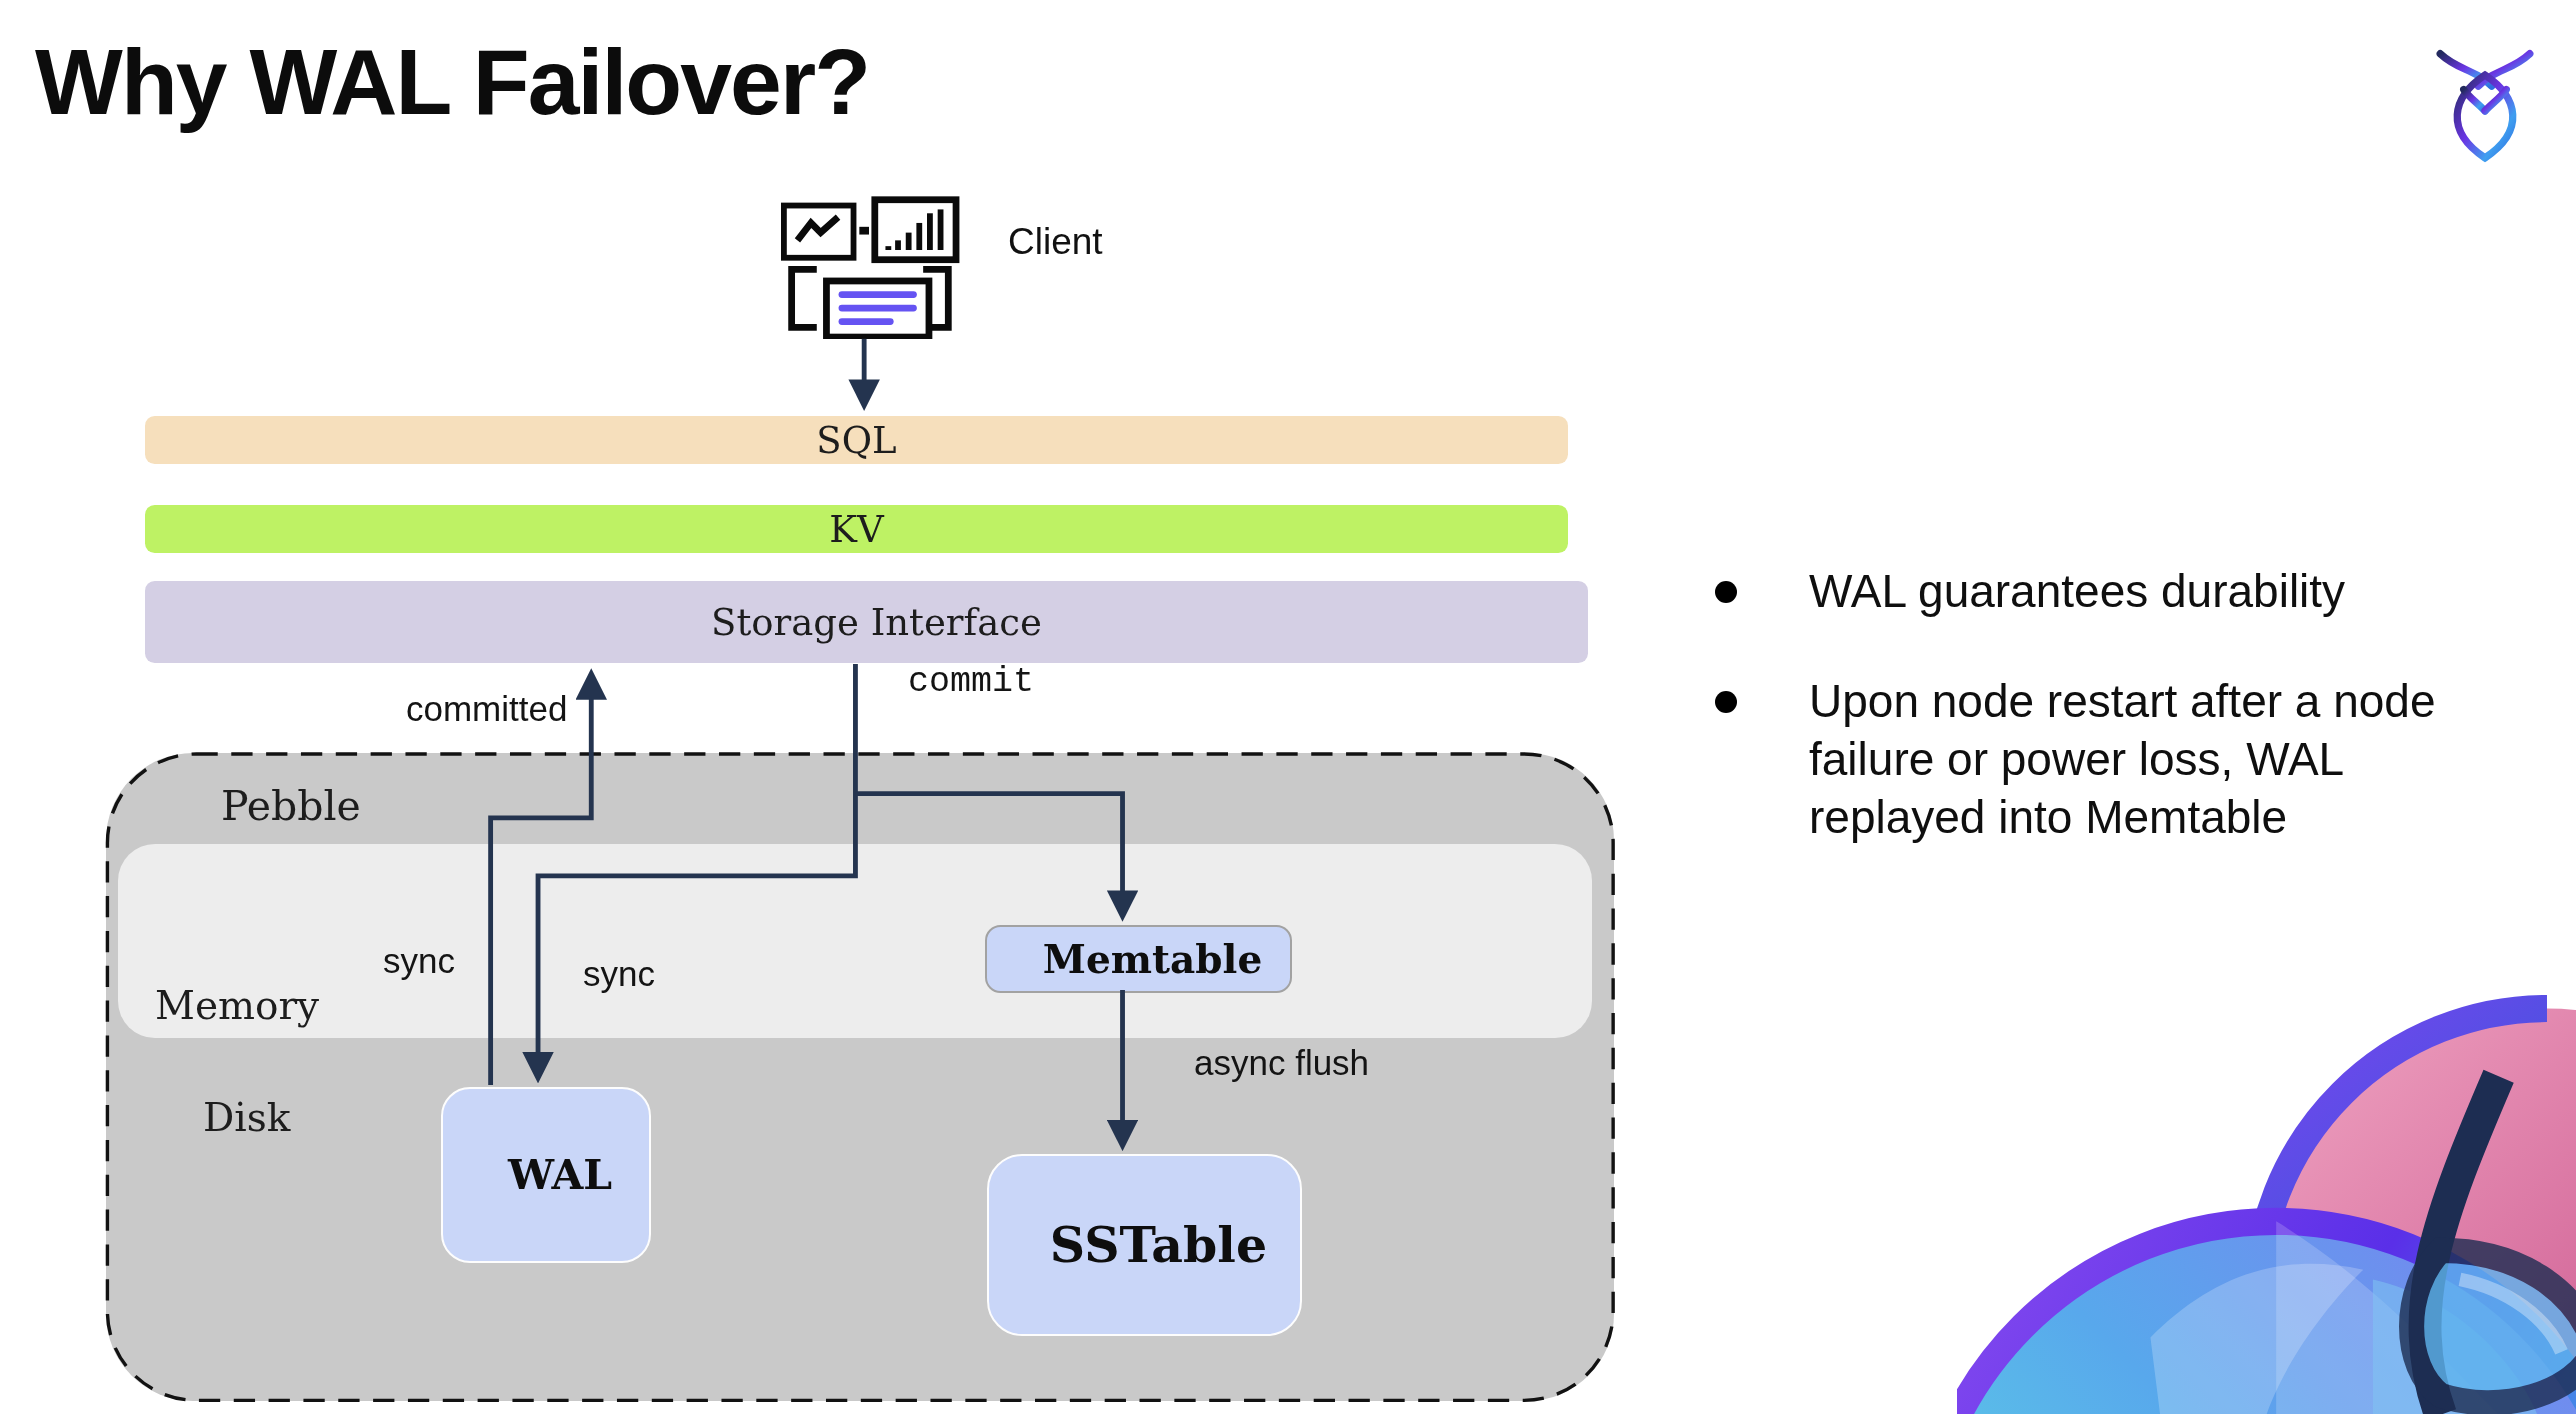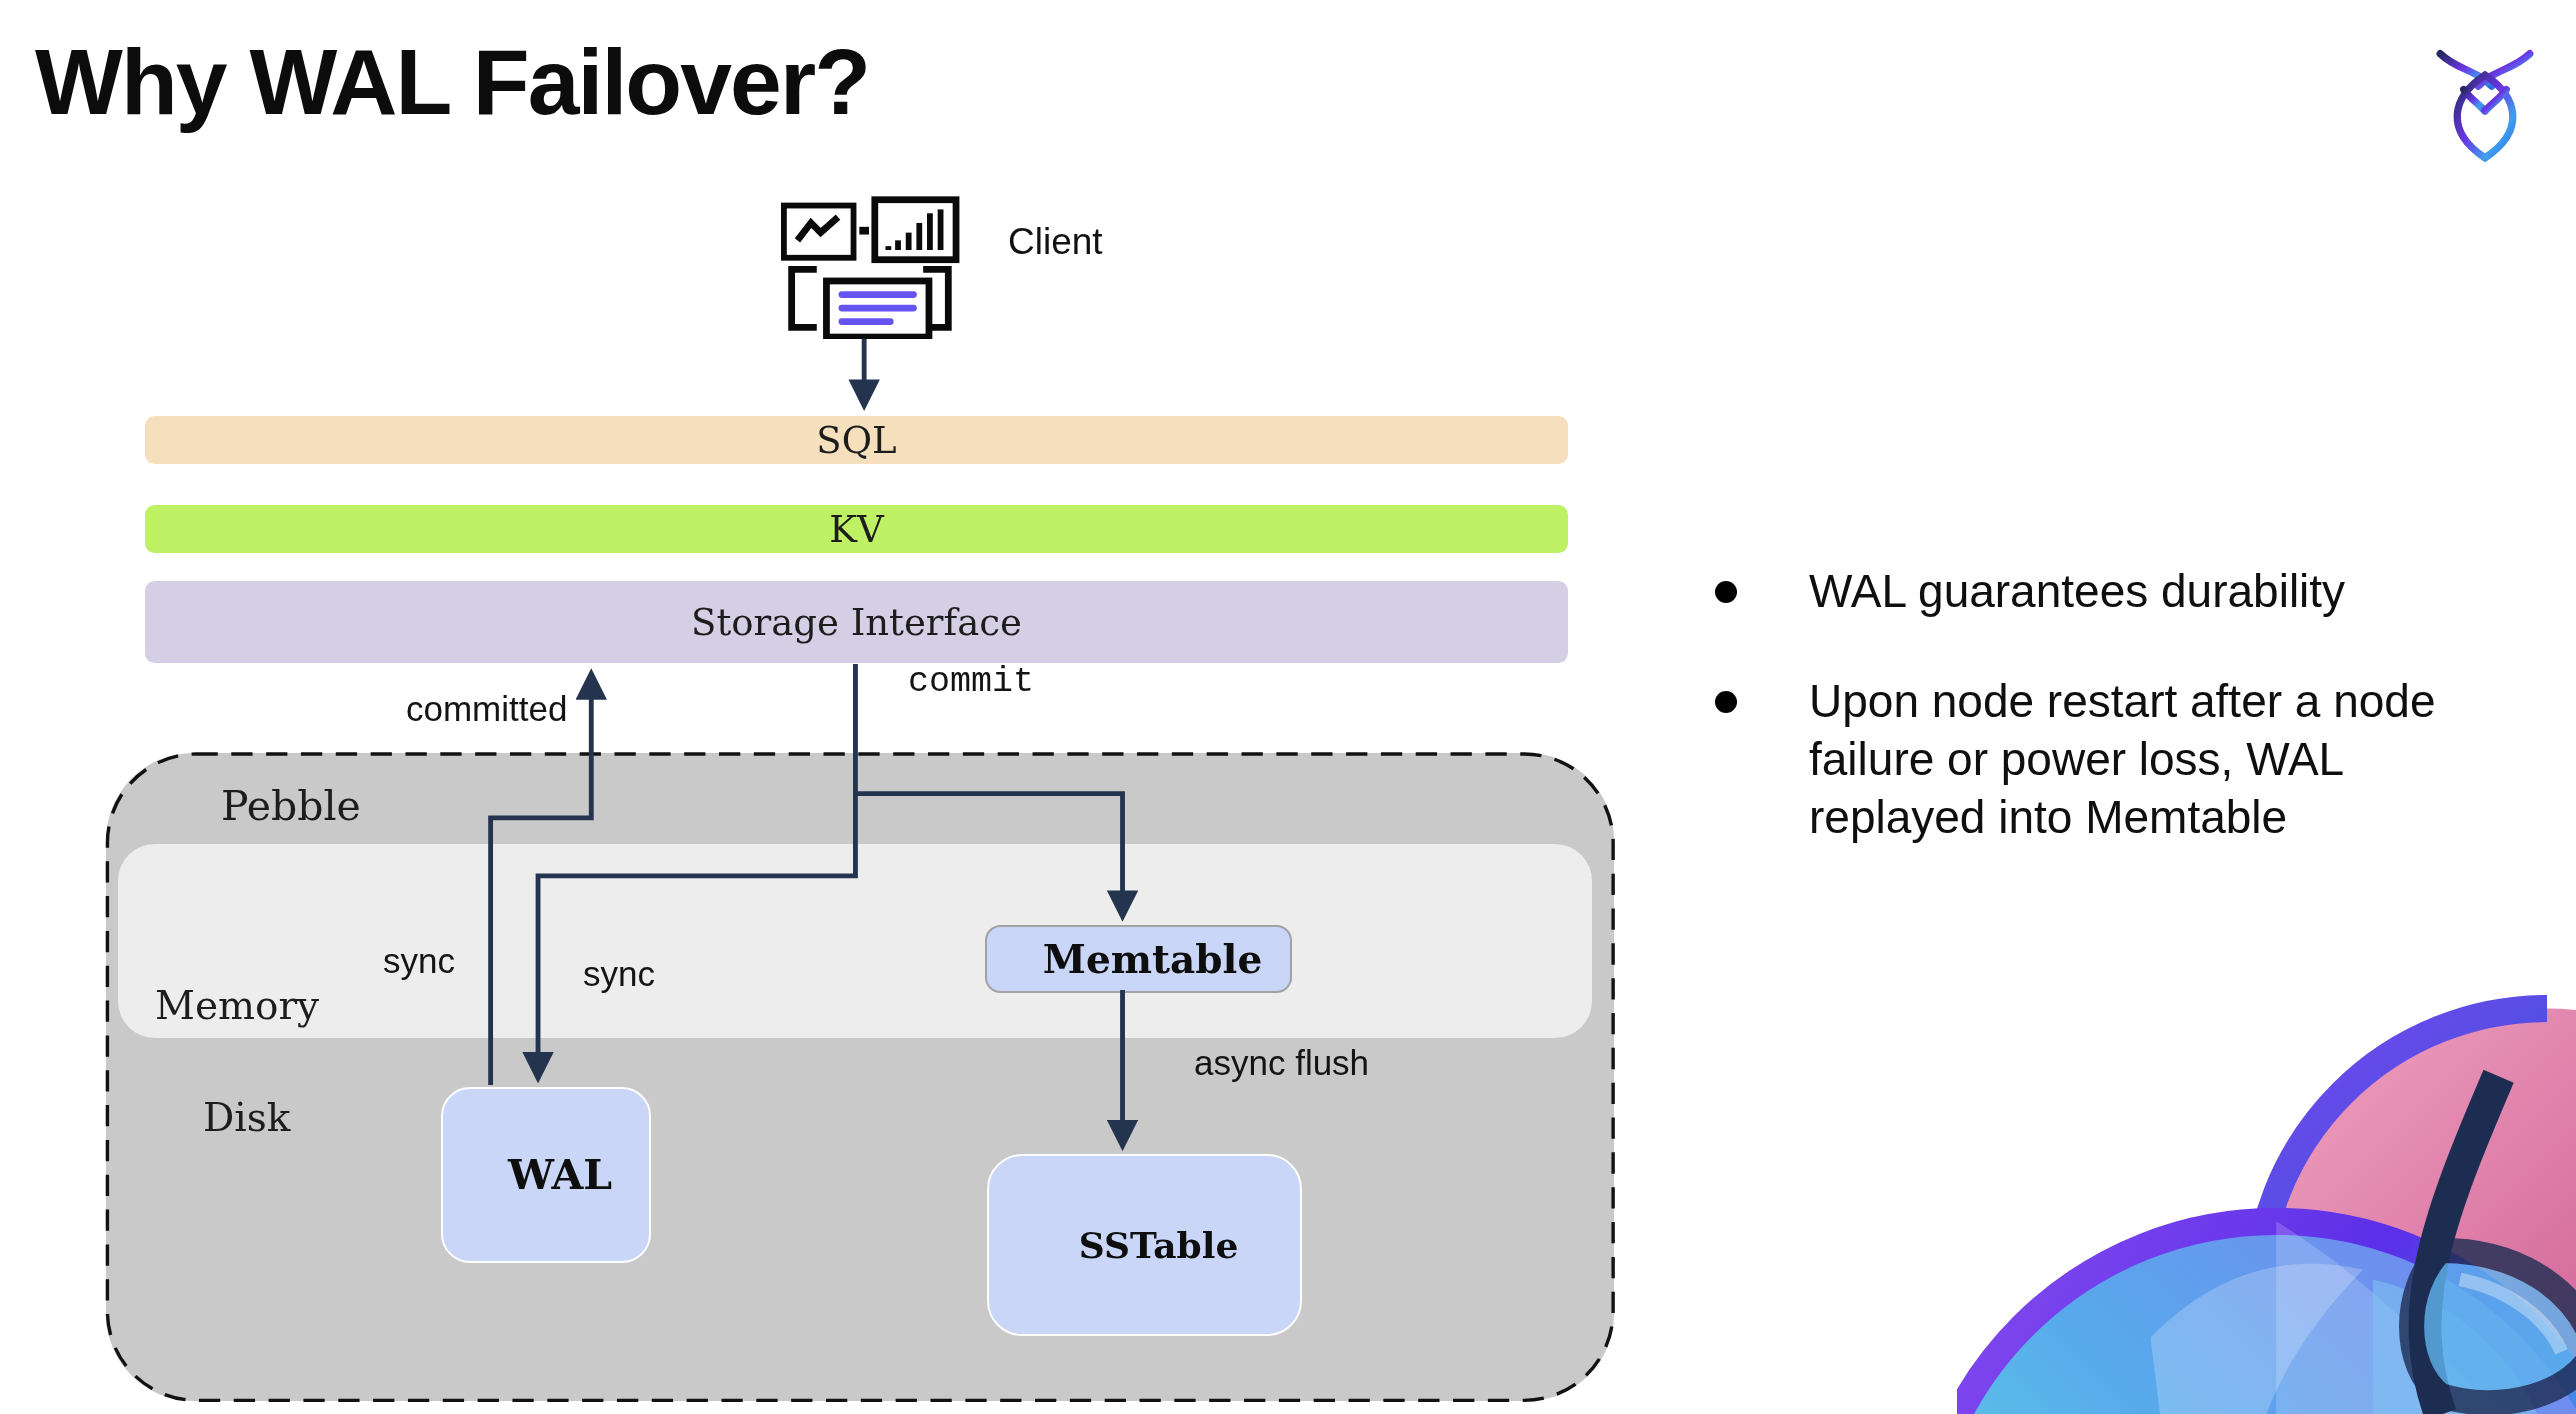--- a/index.html
+++ b/index.html
@@ -9,21 +9,21 @@
   
   .title{position:absolute;left:35px;top:29px;font-size:93px;font-weight:800;
          letter-spacing:-1.9px;color:#0c0c0c;font-family:"Liberation Sans",sans-serif;}
 
   
   .bar{position:absolute;left:145px;width:1423px;border-radius:9.7px;
        display:flex;align-items:center;justify-content:center;
        font-family:"DejaVu Serif",serif;font-size:37px;color:#1d1d1d;}
   .bar-sql{top:416px;height:48px;background:#f6dfbc;}
   .bar-kv{top:505px;height:48px;background:#bef264;}
-  .bar-storage{top:581px;height:82px;background:#d4cfe4;}
+  .bar-storage{top:581px;height:82px;background:#d4cfe4;padding-left:20px;}
 
   
   .pebble{position:absolute;left:106px;top:753px;width:1508px;height:648px;
           background:#c9c9c9;border-radius:87px;}
   .memory-band{position:absolute;left:118px;top:844px;width:1474px;height:194px;
                background:#ededed;border-radius:37px;}
 
   .serif-label{position:absolute;font-family:"DejaVu Serif",serif;color:#1d1d1d;}
   .lbl-pebble{left:221px;top:782px;font-size:41px;}
   .lbl-memory{left:155px;top:983px;font-size:39px;}
@@ -39,21 +39,21 @@
 
   
   .node{position:absolute;background:#c9d6f8;display:flex;align-items:center;
         justify-content:center;font-family:"DejaVu Serif",serif;font-weight:bold;
         color:#0e0e0e;padding-left:28px;}
   .node-wal{left:441px;top:1087px;width:178px;height:172px;border:2.9px solid #fdfdfd;
             border-radius:29px;font-size:41px;}
   .node-memtable{left:985px;top:925px;width:275px;height:64px;border:2.9px solid #a2a2a2;
             border-radius:15.5px;font-size:39px;}
   .node-sstable{left:987px;top:1154px;width:283px;height:178px;border:2.9px solid #fdfdfd;
-            border-radius:35px;font-size:36px;}
+            border-radius:35px;font-size:49px;}
 
   
   .client-icon{position:absolute;left:772px;top:192px;width:194px;height:147px;}
   .lbl-client{position:absolute;left:1008px;top:221px;font-size:37px;color:#111;}
 
   
   .bullets{position:absolute;left:1715px;top:562px;width:735px;}
   .bullet{display:flex;align-items:flex-start;margin-bottom:52px;}
   .bullet-dot{width:22px;height:22px;border-radius:50%;background:#000;
               margin-top:19.4px;flex:0 0 22px;}

